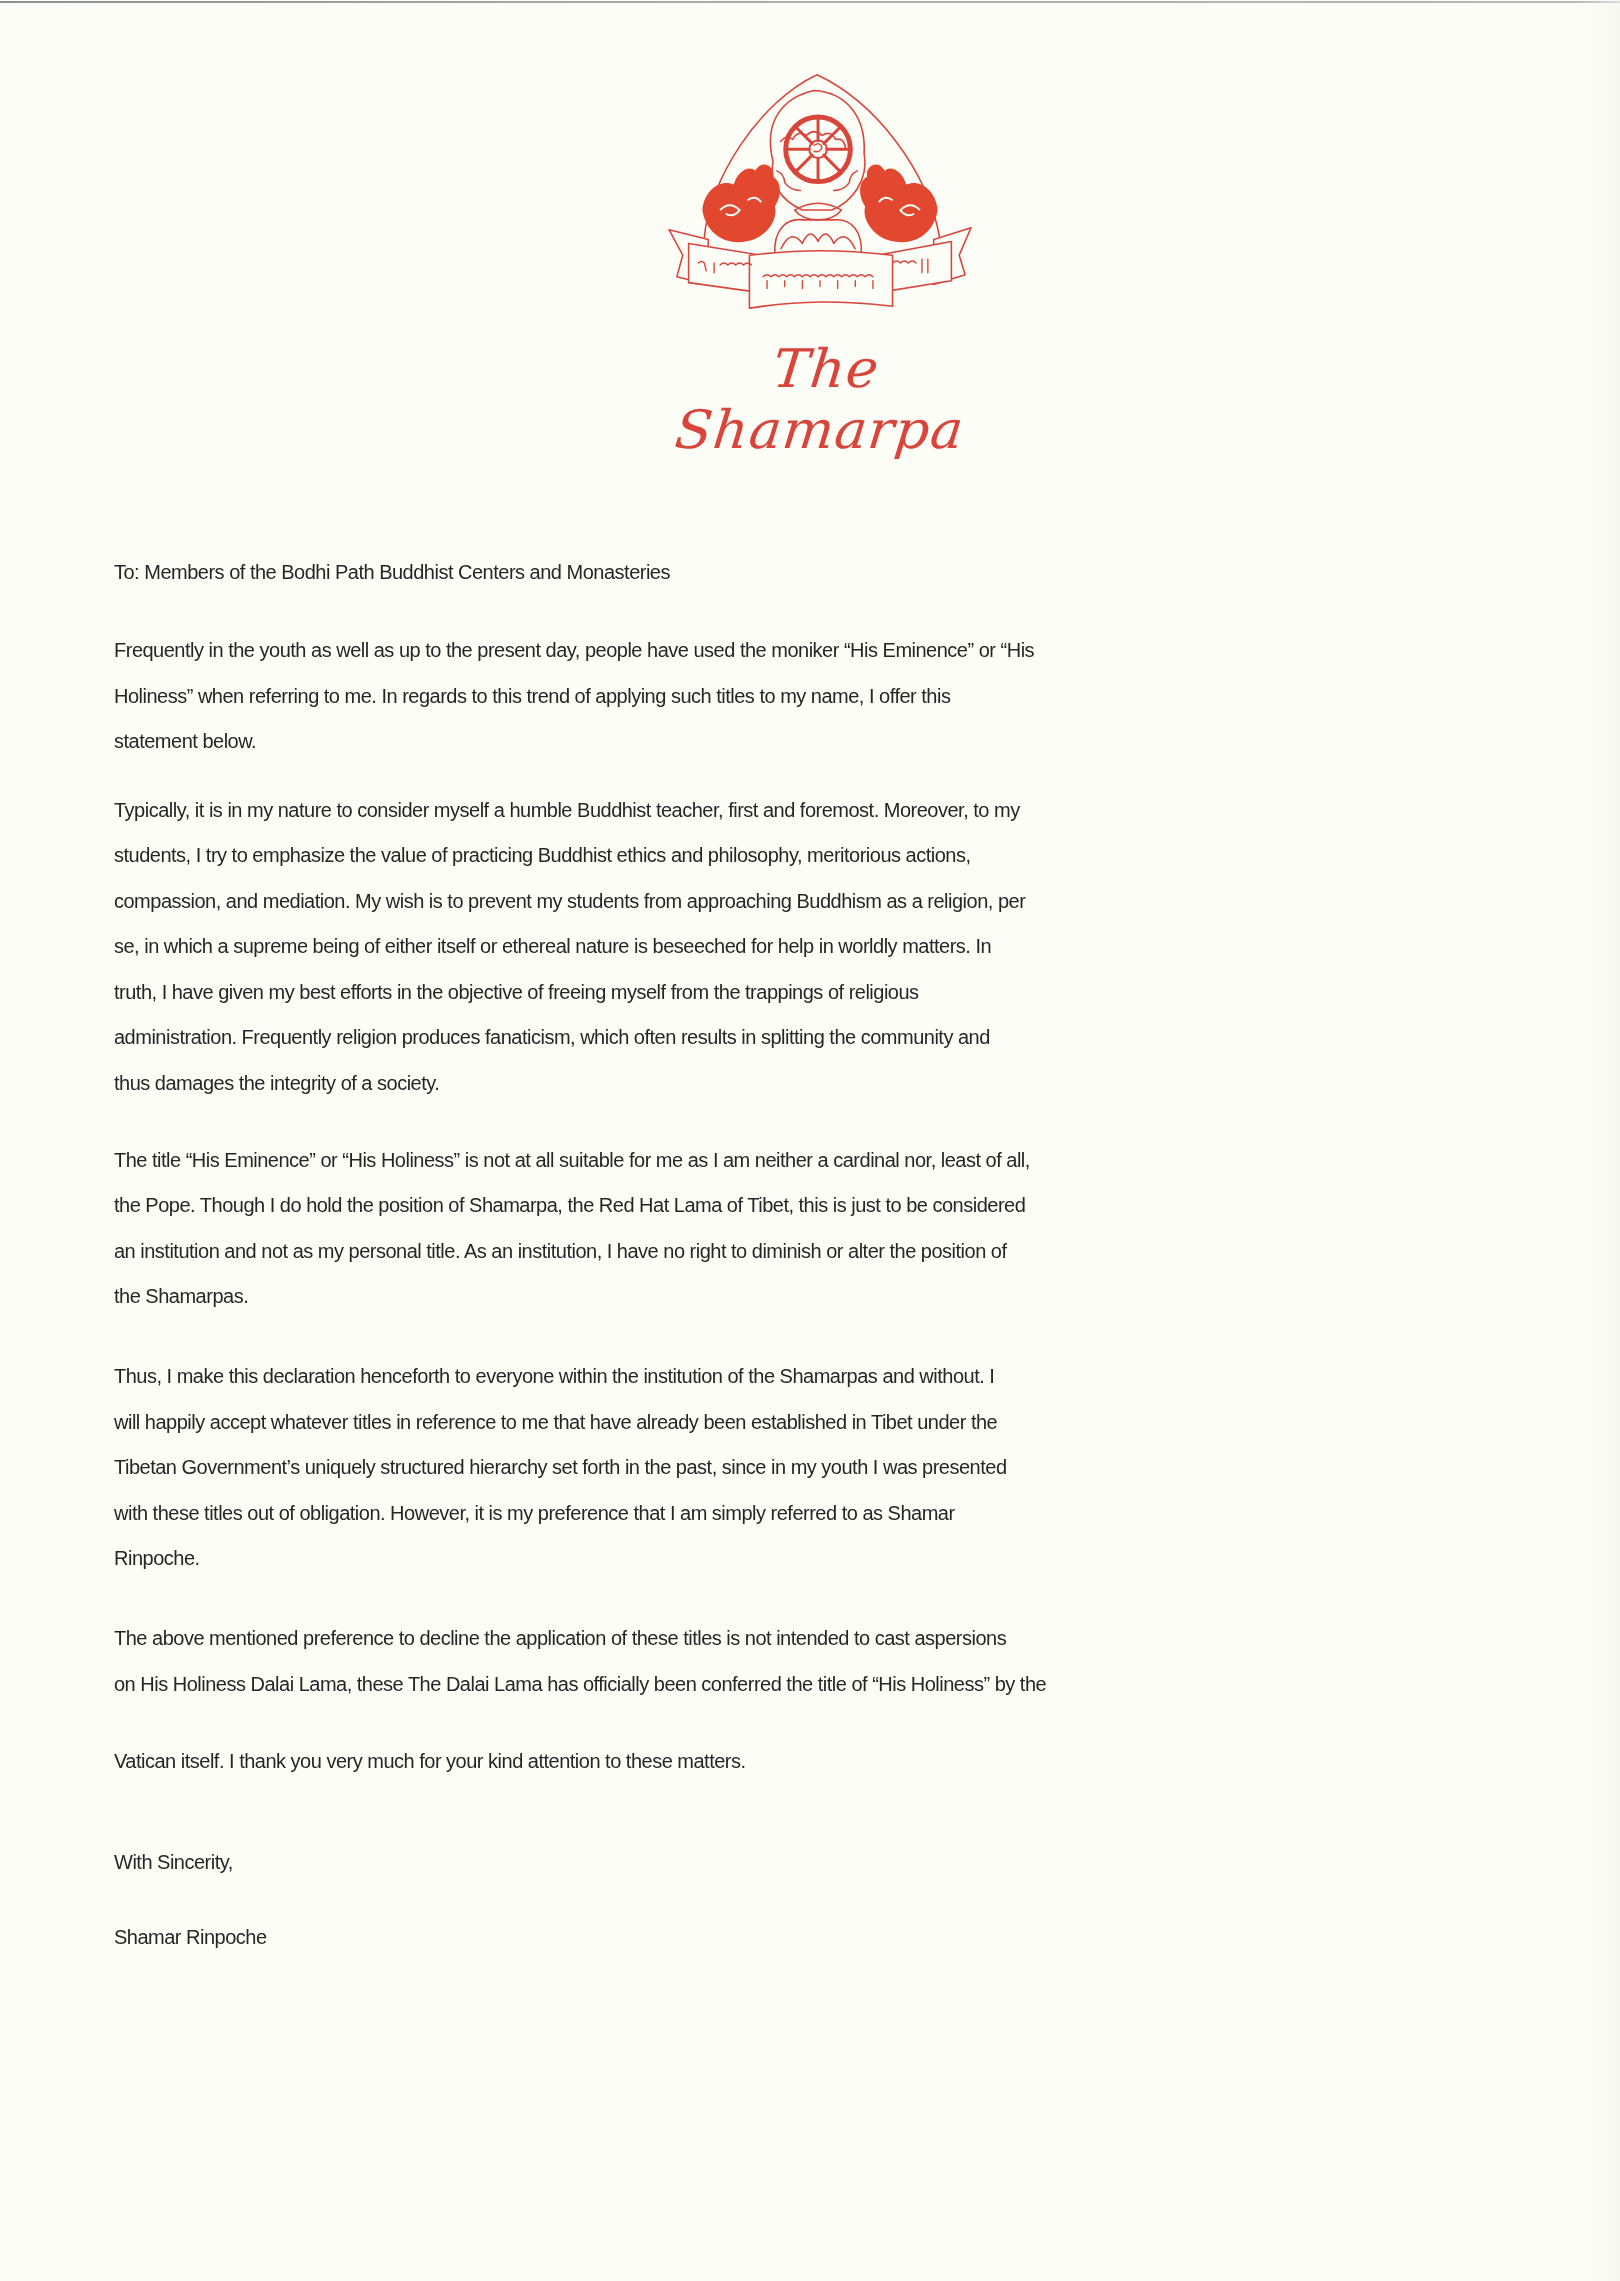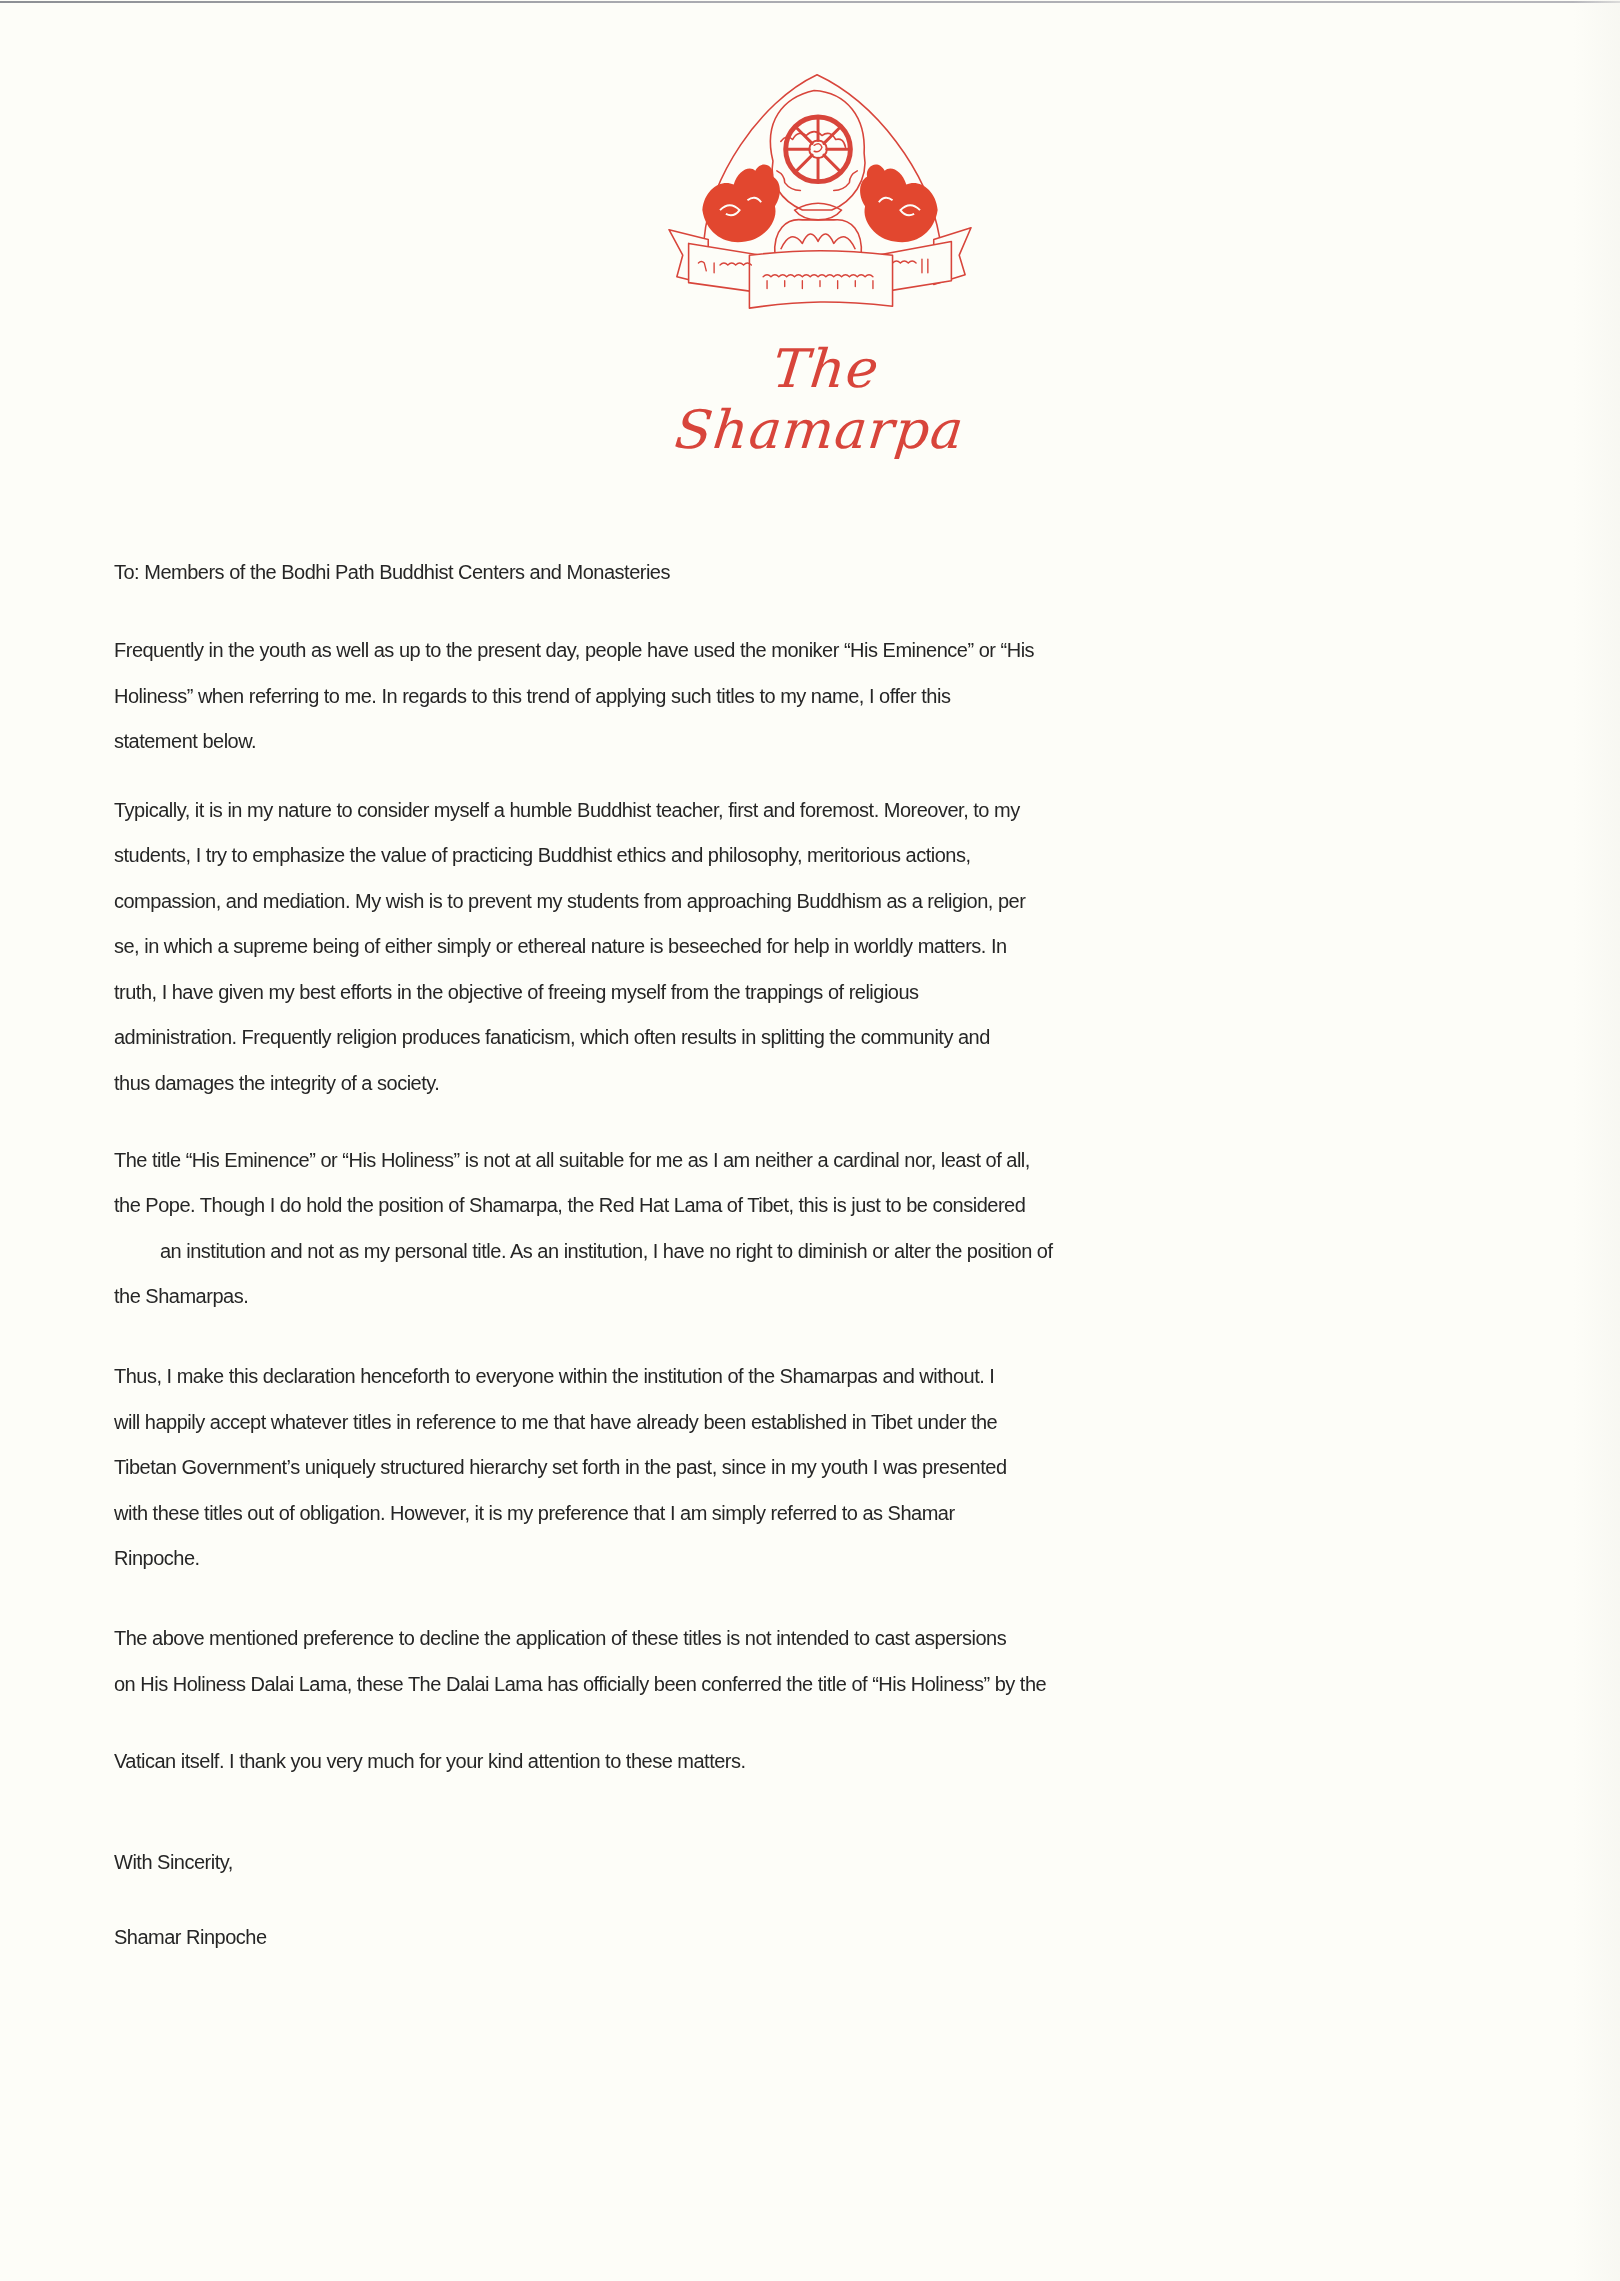--- a/index.html
+++ b/index.html
@@ -101,29 +101,29 @@
   <div id="paragraphs">
       <div>
         <div class="line" style="top: 640px;">Frequently in the youth as well as up to the present day, people have used the moniker “His Eminence” or “His</div>
         <div class="line" style="top: 686px;">Holiness” when referring to me. In regards to this trend of applying such titles to my name, I offer this</div>
         <div class="line" style="top: 731px;">statement below.</div>
       </div>
       <div>
         <div class="line" style="top: 800px;">Typically, it is in my nature to consider myself a humble Buddhist teacher, first and foremost. Moreover, to my</div>
         <div class="line" style="top: 845px;">students, I try to emphasize the value of practicing Buddhist ethics and philosophy, meritorious actions,</div>
         <div class="line" style="top: 891px;">compassion, and mediation. My wish is to prevent my students from approaching Buddhism as a religion, per</div>
-        <div class="line" style="top: 936px;">se, in which a supreme being of either simply or ethereal nature is beseeched for help in worldly matters. In</div>
+        <div class="line" style="top: 936px;">se, in which a supreme being of either itself or ethereal nature is beseeched for help in worldly matters. In</div>
         <div class="line" style="top: 982px;">truth, I have given my best efforts in the objective of freeing myself from the trappings of religious</div>
         <div class="line" style="top: 1027px;">administration. Frequently religion produces fanaticism, which often results in splitting the community and</div>
         <div class="line" style="top: 1073px;">thus damages the integrity of a society.</div>
       </div>
       <div>
         <div class="line" style="top: 1150px;">The title “His Eminence” or “His Holiness” is not at all suitable for me as I am neither a cardinal nor, least of all,</div>
         <div class="line" style="top: 1195px;">the Pope. Though I do hold the position of Shamarpa, the Red Hat Lama of Tibet, this is just to be considered</div>
-        <div class="line" style="top: 1241px; margin-left: 46px;">an institution and not as my personal title. As an institution, I have no right to diminish or alter the position of</div>
+        <div class="line" style="top: 1241px;">an institution and not as my personal title. As an institution, I have no right to diminish or alter the position of</div>
         <div class="line" style="top: 1286px;">the Shamarpas.</div>
       </div>
       <div>
         <div class="line" style="top: 1366px;">Thus, I make this declaration henceforth to everyone within the institution of the Shamarpas and without. I</div>
         <div class="line" style="top: 1412px;">will happily accept whatever titles in reference to me that have already been established in Tibet under the</div>
         <div class="line" style="top: 1457px;">Tibetan Government’s uniquely structured hierarchy set forth in the past, since in my youth I was presented</div>
         <div class="line" style="top: 1503px;">with these titles out of obligation. However, it is my preference that I am simply referred to as Shamar</div>
         <div class="line" style="top: 1548px;">Rinpoche.</div>
       </div>
       <div>

